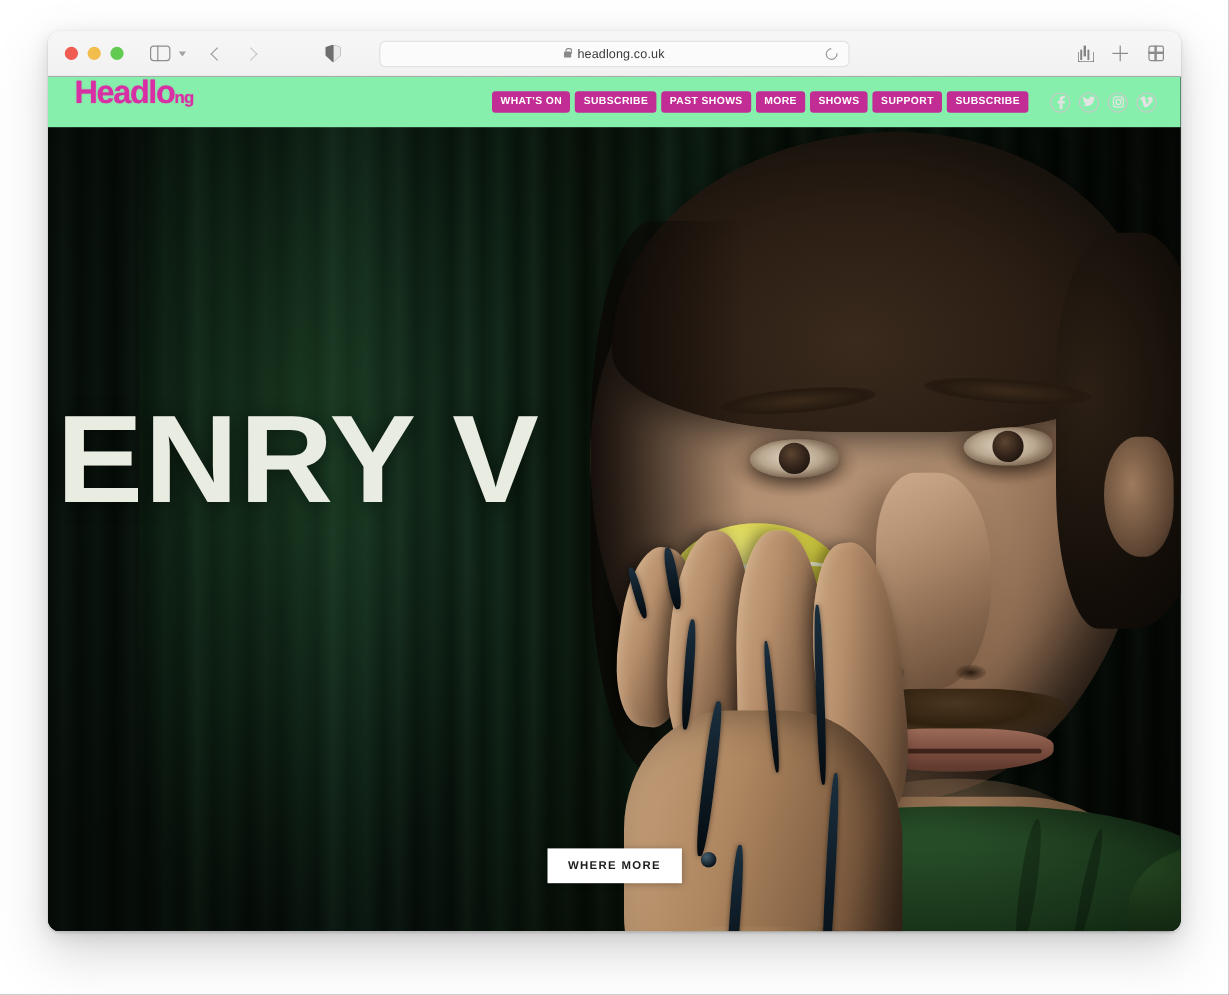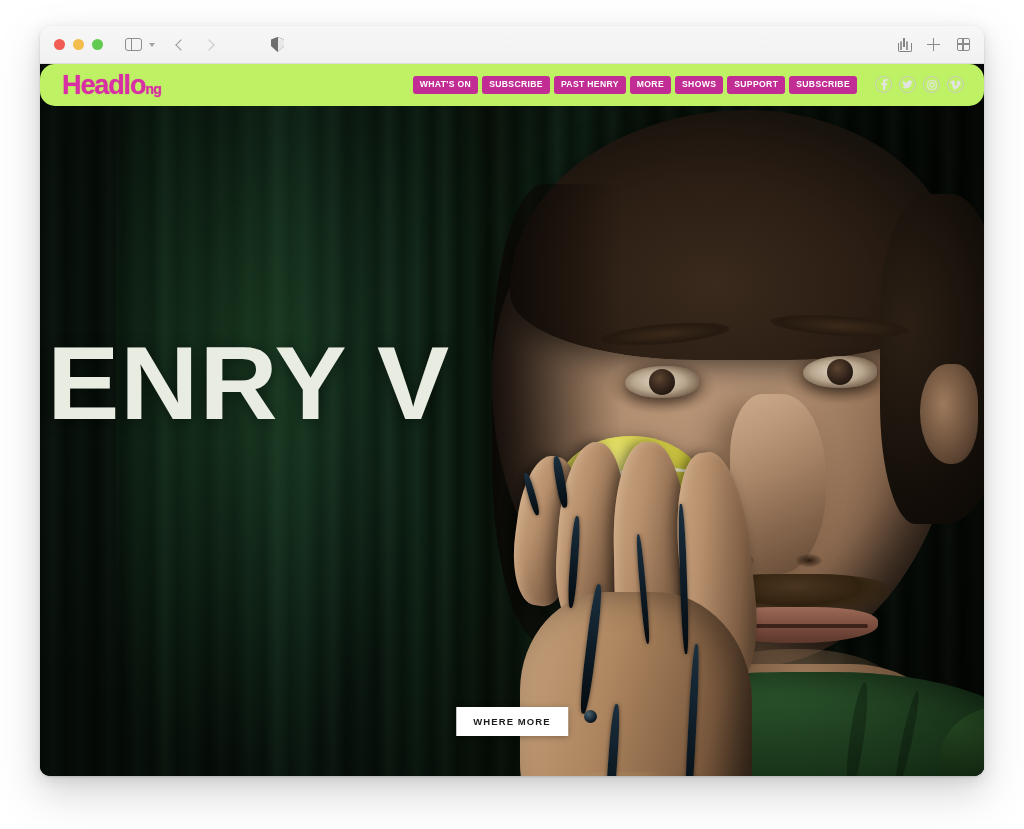--- a/index.html
+++ b/index.html
@@ -173,25 +173,24 @@
     width: 944px;
     height: 712px;
     background: #060f08;
     overflow: hidden;
   }
 
   
   .site-header {
     position: absolute; top: 0; left: 0; right: 0;
     height: 42px;
-    background: #bef264;
-    display: flex; align-items: center;
+    background: #86efac;
+    display: flex; 
     padding: 0 20px 0 22px;
     z-index: 40;
-    border-radius: 15px;
   }
   .logo {
     font-size: 27px;
     font-weight: 700;
     color: #d92fa5;
     letter-spacing: -1.1px;
     line-height: 1;
     display: flex; align-items: baseline;
     font-family: "Liberation Sans", sans-serif;
     text-shadow: 0 0 1px rgba(217,47,165,0.7);
@@ -525,20 +524,25 @@
       <span class="chev-down"></span>
     </div>
 
     <div class="nav-arrows">
       <span class="arrow arrow-back"></span>
       <span class="arrow arrow-fwd"></span>
     </div>
 
     <span class="shield-icon"></span>
 
+    <div class="url-bar">
+      <span class="lock"></span>
+      <span class="url-text">headlong.co.uk</span>
+      <span class="reload"></span>
+    </div>
 
     <div class="tb-right">
       <span class="ic-share"></span>
       <span class="ic-plus"></span>
       <span class="ic-tabs"></span>
     </div>
   </div>
 
   <div class="viewport">
 
@@ -605,21 +609,21 @@
 
     <div class="site-header">
       <div class="logo">
         <span>Headlo</span>
         <span class="logo-sm">ng</span>
       </div>
 
       <nav class="nav">
         <button class="nav-btn">WHAT'S ON</button>
         <button class="nav-btn">SUBSCRIBE</button>
-        <button class="nav-btn">PAST HENRY</button>
+        <button class="nav-btn">PAST SHOWS</button>
         <button class="nav-btn">MORE</button>
         <button class="nav-btn">SHOWS</button>
         <button class="nav-btn">SUPPORT</button>
         <button class="nav-btn">SUBSCRIBE</button>
 
         <div class="socials">
           <a class="soc">
             <svg width="8" height="11" viewBox="0 0 8 11">
                 <path d="M5.4 11V6.2h1.7l.3-2H5.4V2.9c0-.6.2-1 1-1h1V.1C7.1 0 6.4 0 5.7 0 4.1 0 3 1 3 2.7v1.5H1.3v2H3V11h2.4z" fill="#e3e3e3"></path>
               </svg>

